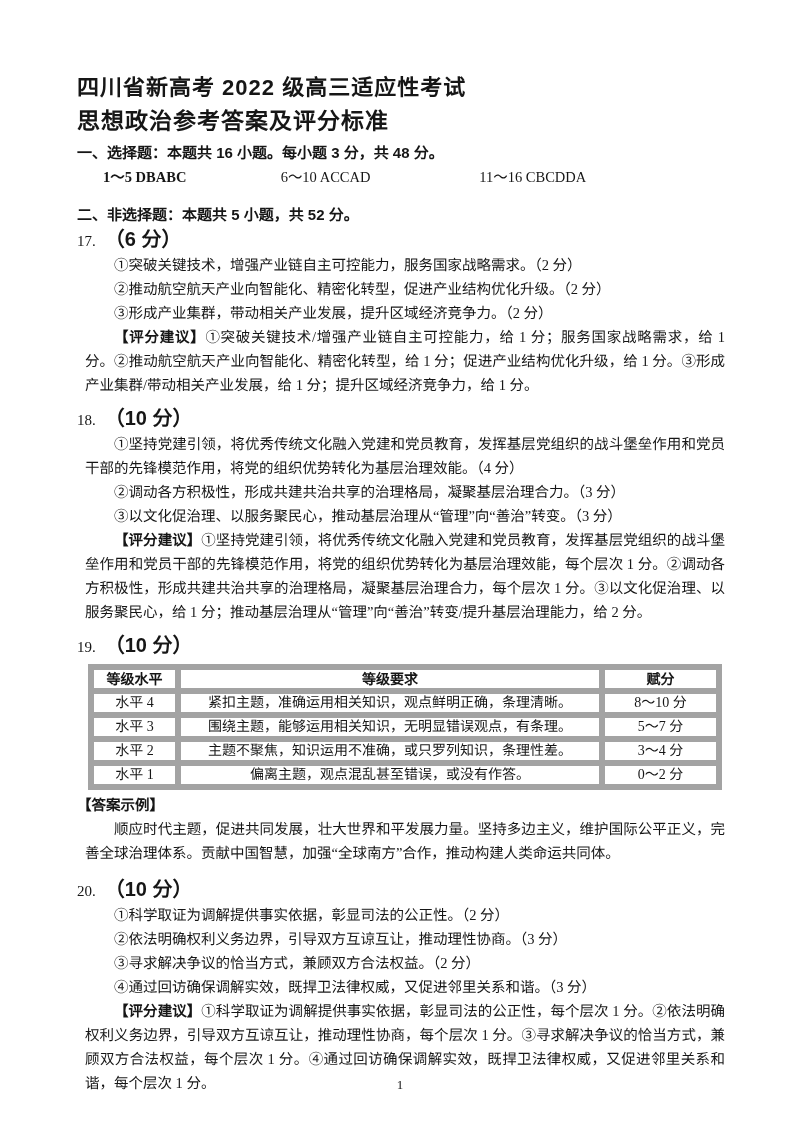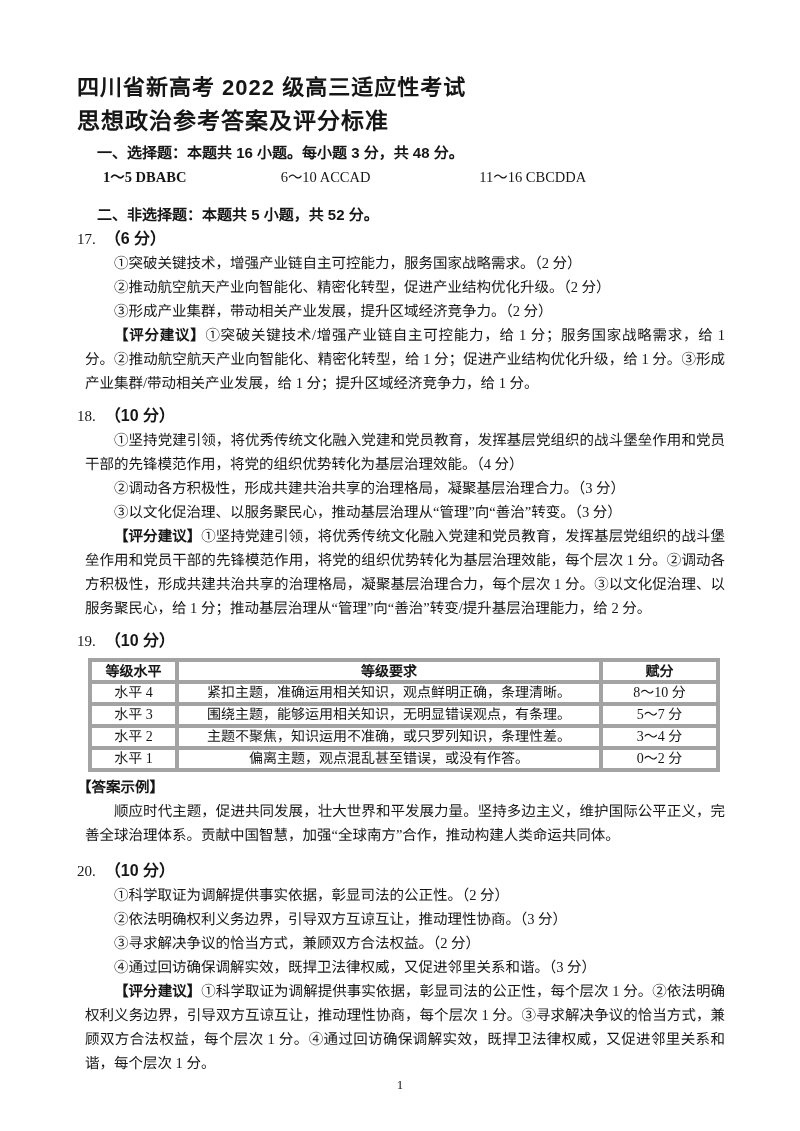--- a/index.html
+++ b/index.html
@@ -27,41 +27,40 @@
     letter-spacing: 1px;
   }
   .title-line.second { font-size: 23px; line-height: 34px; }
 
   .sec-heading {
     font-family: "Liberation Sans", "DejaVu Sans", sans-serif;
     font-weight: 700;
     font-size: 15px;
     line-height: 25px;
     margin-top: 2px;
-    margin-left: 20px;
   }
   .sec-heading.second { margin-top: 13px; }
 
   .answers-row {
     line-height: 24px;
     padding-left: 26px;
     white-space: nowrap;
   }
   .answer-group { display: inline-block; }
   .answer-group.g1 { width: 174px; font-weight: bold; }
   .answer-group.g2 { width: 195px; }
 
   .qhead { line-height: 24px; }
   .qhead.gap { margin-top: 9px; }
   .qhead.gap-lg { margin-top: 12px; }
   .qnum { font-size: 15px; }
   .qscore {
     font-family: "Liberation Sans", "DejaVu Sans", sans-serif;
     font-weight: 700;
-    font-size: 16px;
+    font-size: 20px;
     margin-left: 9px;
   }
 
   .pt, .para {
     text-indent: 2em;
     text-align: justify;
     line-height: 24px;
     margin-left: 8px;
   }
   .lbl {
@@ -75,21 +74,21 @@
     margin-top: 3px;
   }
 
   table.grade-table {
     border-collapse: collapse;
     table-layout: fixed;
     width: 628px;
     margin: 5px 0 3px 11px;
   }
   table.grade-table td, table.grade-table th {
-    border: 4px solid #a3a3a3;
+    border: 6px solid #a3a3a3;
     text-align: center;
     vertical-align: middle;
     height: 22px;
     font-size: 14px;
     font-weight: 400;
     padding: 0 4px;
     line-height: 18px;
   }
   table.grade-table th {
     font-family: "Liberation Sans", "DejaVu Sans", sans-serif;

